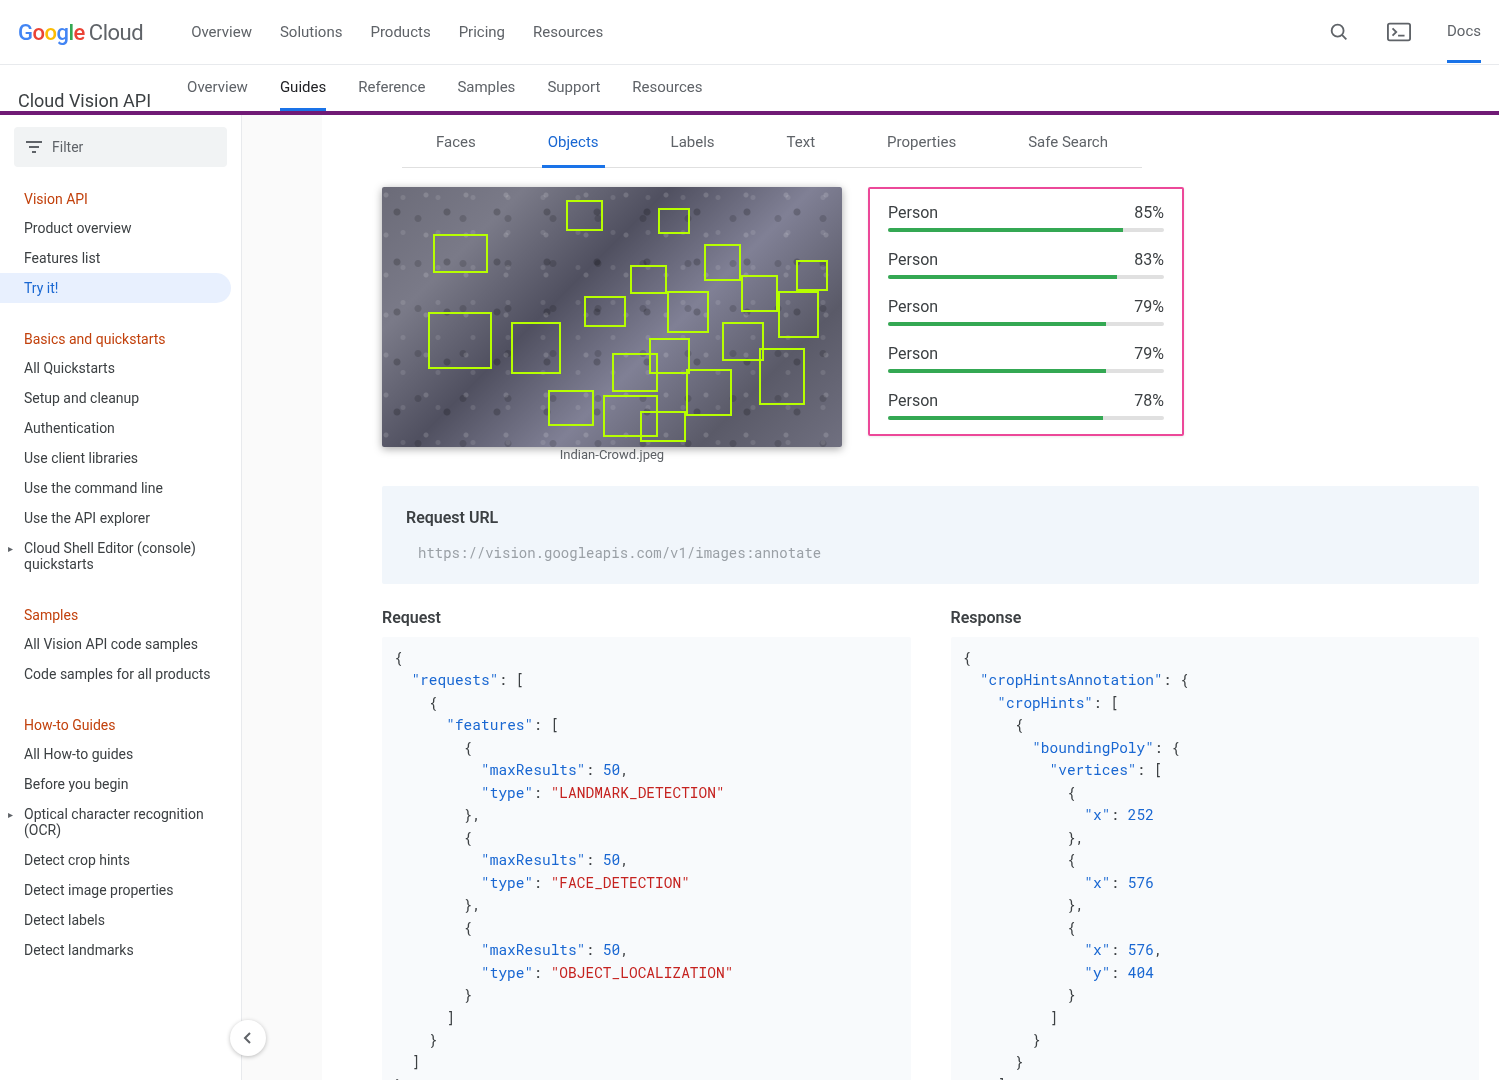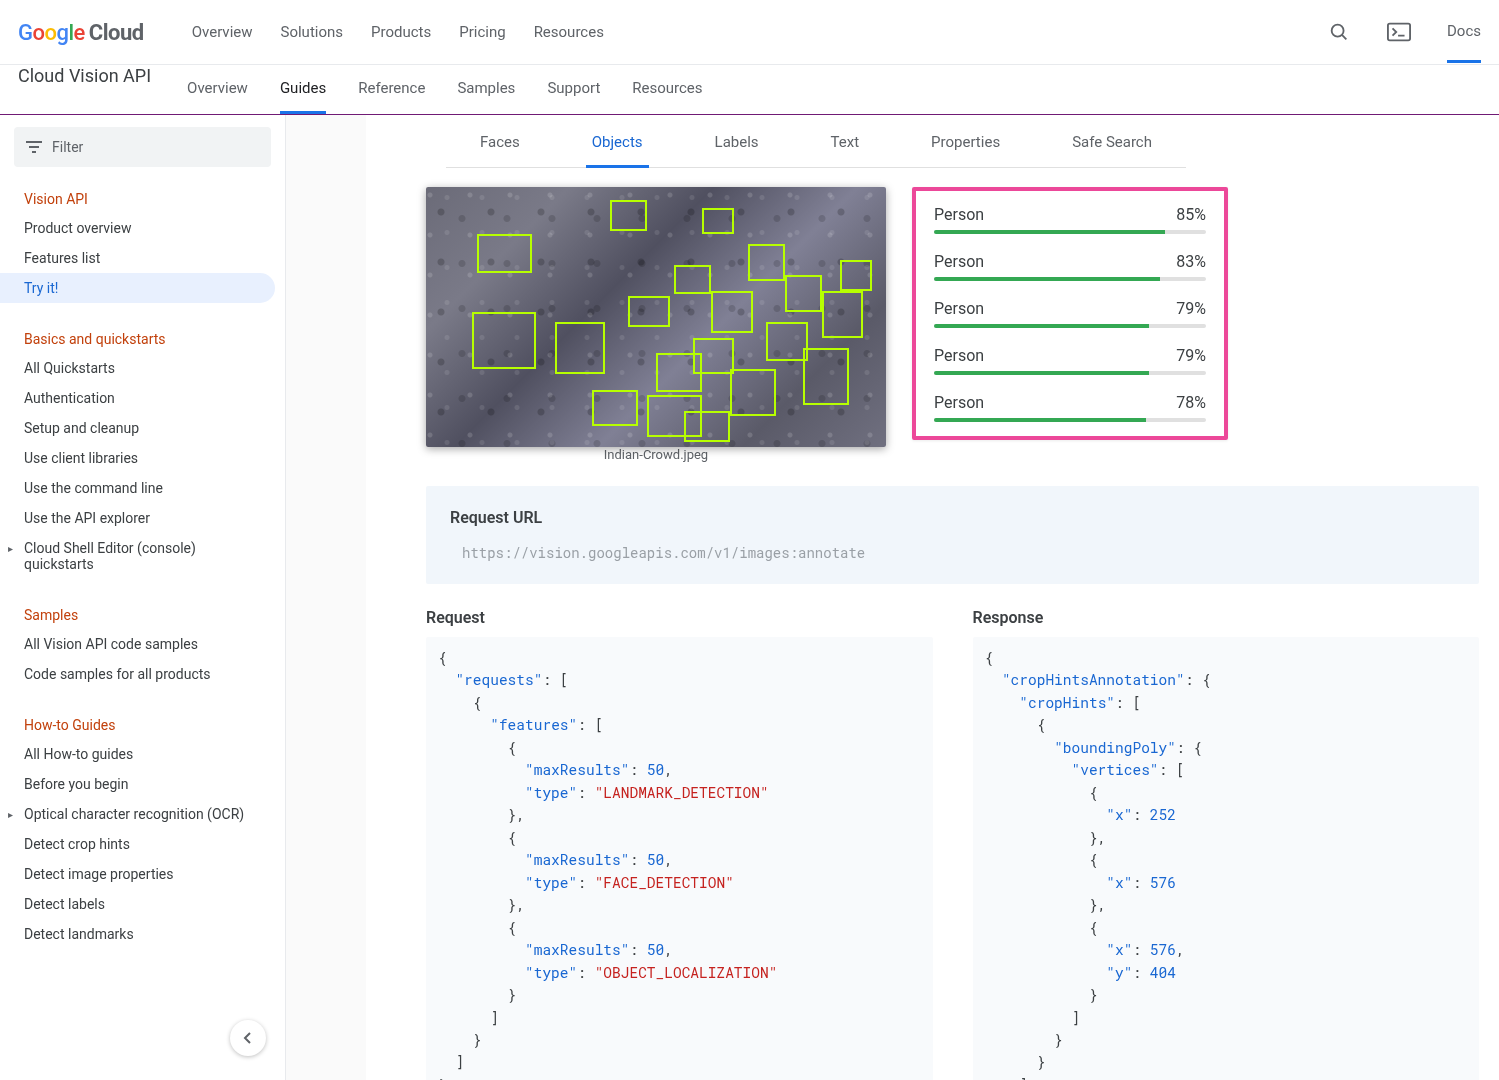--- a/index.html
+++ b/index.html
@@ -7,37 +7,37 @@
 
 
 .top-header { height: 65px; display: flex; align-items: center; padding: 0 18px; border-bottom: 1px solid #e8eaed; }
 .logo { display: flex; align-items: center; font-size: 22px; font-weight: 400; letter-spacing: -0.5px; }
 .logo-g1 { color: #4285F4; font-weight: 500; }
 .logo-o1 { color: #EA4335; font-weight: 500; }
 .logo-o2 { color: #FBBC04; font-weight: 500; }
 .logo-g2 { color: #4285F4; font-weight: 500; }
 .logo-l  { color: #34A853; font-weight: 500; }
 .logo-e  { color: #EA4335; font-weight: 500; }
-.logo-cloud { color: #5f6368; margin-left: 4px; font-weight: 700; }
+.logo-cloud { color: #5f6368; margin-left: 4px; font-weight: 400; }
 .top-nav { display: flex; gap: 28px; margin-left: 48px; }
 .top-nav-item { color: #5f6368; font-size: 15px; cursor: pointer; }
 .top-right { margin-left: auto; display: flex; align-items: center; gap: 36px; }
 .icon-btn { width: 24px; height: 24px; display: flex; align-items: center; justify-content: center; cursor: pointer; color: #5f6368; }
 .docs-link { color: #5f6368; font-size: 15px; border-bottom: 3px solid #1a73e8; padding-bottom: 20px; margin-bottom: -20px; cursor: pointer; }
 
 
-.sub-header { height: 50px; display: flex; align-items: flex-start; padding: 0 18px; border-bottom: 1px solid #701a75; }
+.sub-header { height: 50px; display: flex; align-items: flex-end; padding: 0 18px; border-bottom: 4px solid #701a75; }
 .product-title { font-size: 18px; color: #3c4043; font-weight: 400; margin-right: 36px; }
 .sub-nav { display: flex; gap: 32px; height: 100%; align-items: center; }
 .sub-nav-item { color: #5f6368; font-size: 15px; cursor: pointer; height: 100%; display: flex; align-items: center; border-bottom: 3px solid transparent; }
 .sub-nav-item.active { color: #202124; border-bottom-color: #1a73e8; }
 
 
 .layout { display: flex; height: calc(100vh - 115px); }
-.sidebar { width: 286px; border-right: 1px solid #e8eaed; overflow-y: auto; background: #fff; padding-bottom: 60px; position: relative; }
+.sidebar { width: 242px; border-right: 1px solid #e8eaed; overflow-y: auto; background: #fff; padding-bottom: 60px; position: relative; }
 .filter-wrap { padding: 12px 14px; }
 .filter-box { background: #f1f3f4; border-radius: 4px; height: 40px; display: flex; align-items: center; padding: 0 12px; gap: 10px; cursor: text; }
 .filter-icon { color: #5f6368; }
 .filter-text { color: #5f6368; font-size: 14px; }
 .side-section-title { font-weight: 400; font-size: 14px; color: #c2410c; padding: 12px 24px 6px; }
 .side-item { font-size: 14px; color: #3c4043; padding: 7px 24px; cursor: pointer; position: relative; }
 .side-item.active { background: #e8f0fe; color: #1967d2; border-radius: 0 20px 20px 0; margin-right: 10px; }
 .side-item .expand { position: absolute; left: 8px; top: 10px; font-size: 10px; color: #5f6368; }
 .side-divider { height: 16px; }
 .collapse-btn { position: fixed; left: 230px; bottom: 24px; width: 36px; height: 36px; border-radius: 50%; background: #fff; box-shadow: 0 1px 4px rgba(0,0,0,0.25); display: flex; align-items: center; justify-content: center; cursor: pointer; color: #5f6368; font-size: 18px; }
@@ -50,21 +50,21 @@
 .result-tab { font-size: 15px; color: #5f6368; padding: 0 6px 14px; cursor: pointer; border-bottom: 3px solid transparent; margin-bottom: -1px; }
 .result-tab.active { color: #1967d2; border-bottom-color: #1a73e8; }
 
 .demo-row { display: flex; gap: 26px; padding: 18px 20px 0 60px; align-items: flex-start; }
 .image-col { }
 .crowd-img { width: 460px; height: 260px; border-radius: 2px; box-shadow: 0 2px 8px rgba(0,0,0,0.35); position: relative; overflow: hidden; background: linear-gradient(135deg,#6b6b78 0%, #7a7a88 20%, #505060 40%, #808095 60%, #5a5a68 80%, #707080 100%); }
 .crowd-img::before{ content:""; position:absolute; inset:0; background-image: radial-gradient(circle at 10% 20%, rgba(255,255,255,.15) 2px, transparent 3px), radial-gradient(circle at 30% 50%, rgba(0,0,0,.2) 3px, transparent 4px), radial-gradient(circle at 60% 30%, rgba(255,255,255,.1) 2px, transparent 3px), radial-gradient(circle at 80% 70%, rgba(0,0,0,.15) 3px, transparent 4px); background-size: 40px 40px, 50px 50px, 35px 35px, 45px 45px; }
 .bbox { position: absolute; border: 2px solid #b7ff00; }
 .img-caption { text-align: center; font-size: 13px; color: #5f6368; }
 
-.results-col { width: 316px; border: 4px solid #ec4899; border-radius: 2px; padding: 14px 18px 10px; box-shadow: 0 1px 3px rgba(0,0,0,0.08); }
+.results-col { width: 316px; border: 2px solid #ec4899; border-radius: 2px; padding: 14px 18px 10px; box-shadow: 0 1px 3px rgba(0,0,0,0.08); }
 .result-row { margin-bottom: 18px; }
 .result-row:last-child { margin-bottom: 4px; }
 .result-head { display: flex; justify-content: space-between; font-size: 16px; color: #3c4043; margin-bottom: 6px; }
 .bar-track { height: 4px; background: #e0e0e0; border-radius: 2px; overflow: hidden; }
 .bar-fill { height: 100%; background: #34a853; }
 
 .code-area { margin: 24px 20px 0 60px; background: #f1f6fb; border-radius: 2px; padding: 22px 24px; }
 .code-title { font-size: 16px; font-weight: 600; color: #3c4043; margin-bottom: 10px; }
 .code-url { font-family: 'Roboto Mono', monospace; font-size: 14px; color: #9aa0a6; padding: 6px 0 0 12px; }
 
@@ -142,22 +142,22 @@
       </div>
     </div>
     <div id="sidebar-sections">
         <div class="side-section-title">Vision API</div>
         <div class="side-item">Product overview</div>
         <div class="side-item">Features list</div>
         <div class="side-item active">Try it!</div>
         <div class="side-divider"></div>
         <div class="side-section-title">Basics and quickstarts</div>
         <div class="side-item">All Quickstarts</div>
+        <div class="side-item">Setup and cleanup</div>
         <div class="side-item">Authentication</div>
-        <div class="side-item">Setup and cleanup</div>
         <div class="side-item">Use client libraries</div>
         <div class="side-item">Use the command line</div>
         <div class="side-item">Use the API explorer</div>
         <div class="side-item">Cloud Shell Editor (console) quickstarts<span class="expand">▸</span></div>
         <div class="side-divider"></div>
         <div class="side-section-title">Samples</div>
         <div class="side-item">All Vision API code samples</div>
         <div class="side-item">Code samples for all products</div>
         <div class="side-divider"></div>
         <div class="side-section-title">How-to Guides</div>

